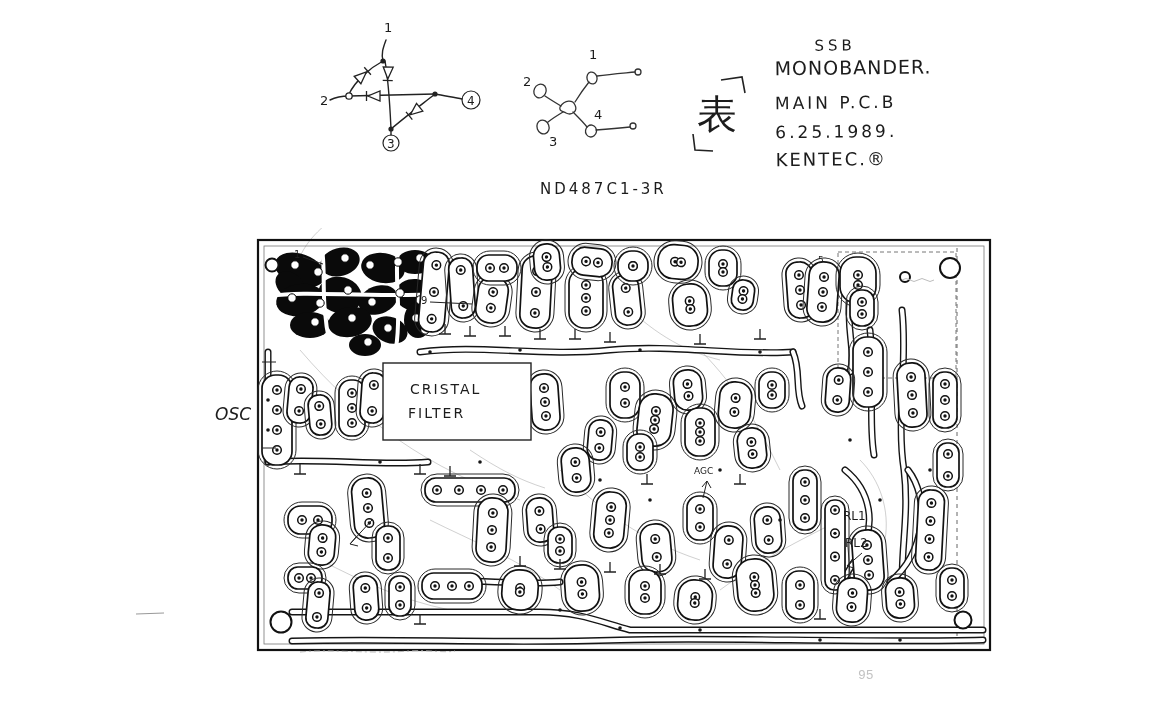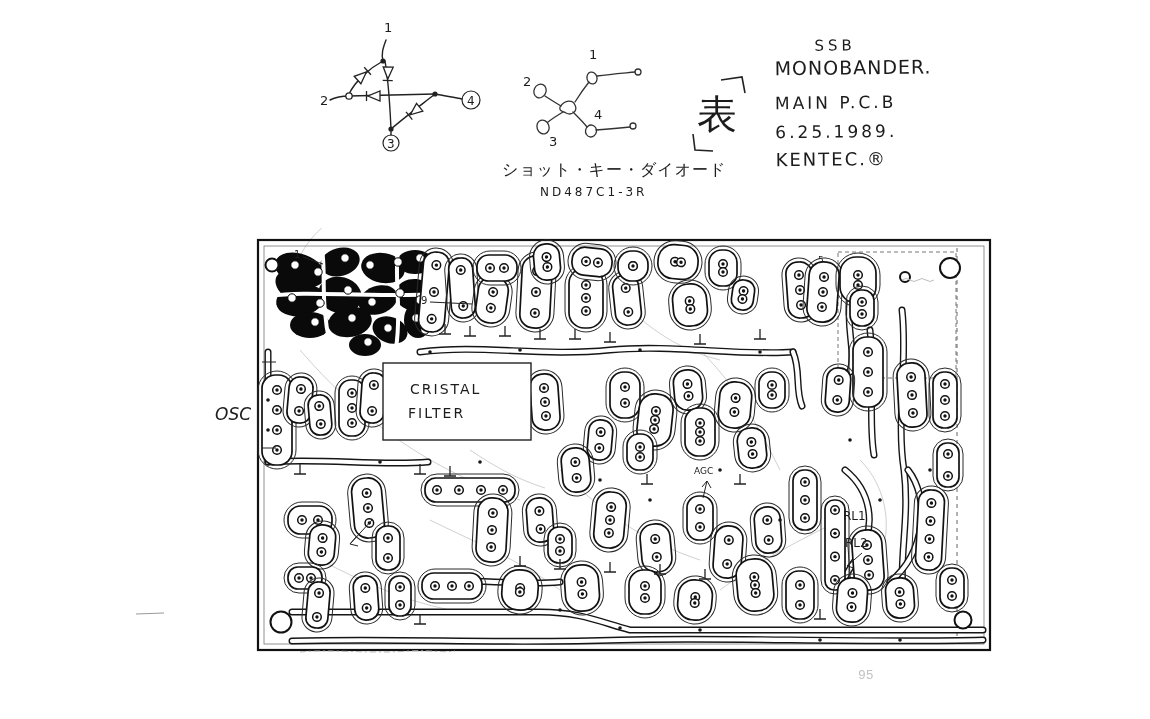--- a/index.html
+++ b/index.html
@@ -7,21 +7,21 @@
         font-family:"DejaVu Sans",sans-serif;color:#1c1c1c;}
   .abs{position:absolute;}
   .title-block{left:775px;top:36px;width:220px;transform:rotate(-0.6deg);}
   .tb-l1{font-size:15px;margin-left:40px;letter-spacing:4px;}
   .tb-l2{font-size:19px;letter-spacing:1px;margin-top:2px;}
   .tb-l3{font-size:17px;letter-spacing:3px;margin-top:14px;}
   .tb-l4{font-size:17px;letter-spacing:3px;margin-top:9px;}
   .tb-l5{font-size:18px;letter-spacing:2px;margin-top:7px;}
   .caption{left:502px;top:160px;width:280px;}
   .cap-l1{font-size:16px;letter-spacing:1px;}
-  .cap-l2{font-size:12px;letter-spacing:3px;margin-left:38px;margin-top:4px;}
+  .cap-l2{font-size:15px;letter-spacing:3px;margin-left:38px;margin-top:20px;}
   svg text{font-family:"DejaVu Sans",sans-serif;fill:#1c1c1c;}
   .faint{color:#c2c2c2;font-family:Liberation Mono, monospace;}
 </style>
 </head>
 <body>
 
 <div class="page">
 
   <svg class="abs" style="left:300px;top:16px;width:200px;height:145px" viewBox="0 0 200 145">
     <g fill="none" stroke="#222" stroke-width="1.4" stroke-linecap="round">
@@ -83,21 +83,20 @@
     <text x="79" y="74" font-size="13">4</text>
   </svg>
 
   <svg class="abs" style="left:685px;top:58px;width:70px;height:100px" viewBox="0 0 70 100">
     <polyline points="36,22 57,19 60,35" fill="none" stroke="#222" stroke-width="1.6"></polyline>
     <polyline points="8,76 10,92 28,93" fill="none" stroke="#222" stroke-width="1.6"></polyline>
     <text x="32" y="70" font-size="40" text-anchor="middle">表</text>
   </svg>
 
   <div class="abs caption">
-    <div class="cap-l1">ショット・キー・ダイオード</div>
     <div class="cap-l2">ND487C1-3R</div>
   </div>
 
   <div class="abs title-block">
     <div class="tb-l1">SSB</div>
     <div class="tb-l2">MONOBANDER.</div>
     <div class="tb-l3">MAIN  P.C.B</div>
     <div class="tb-l4">6.25.1989.</div>
     <div class="tb-l5">KENTEC.®</div>
   </div>

